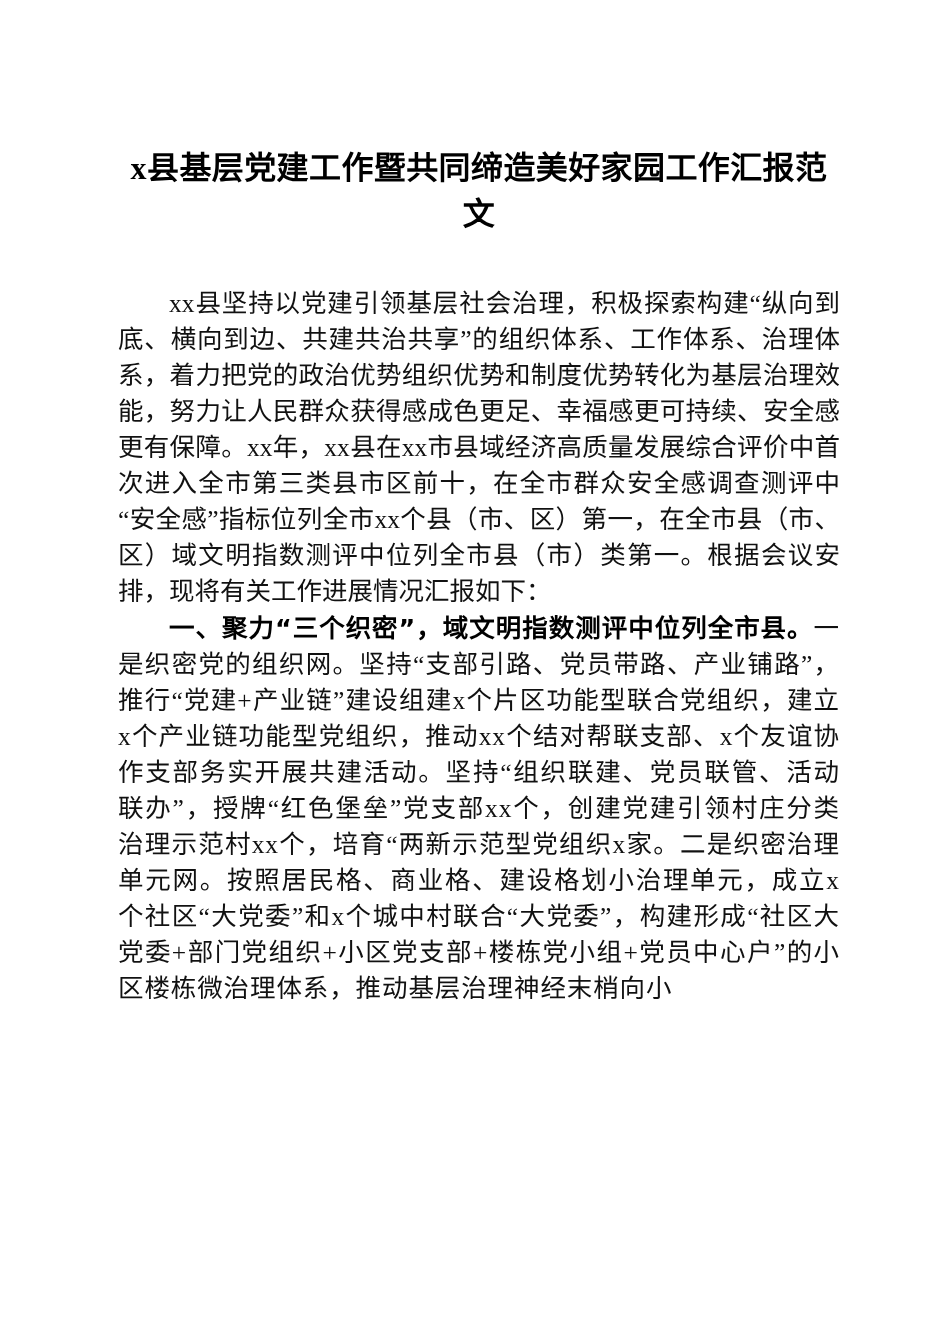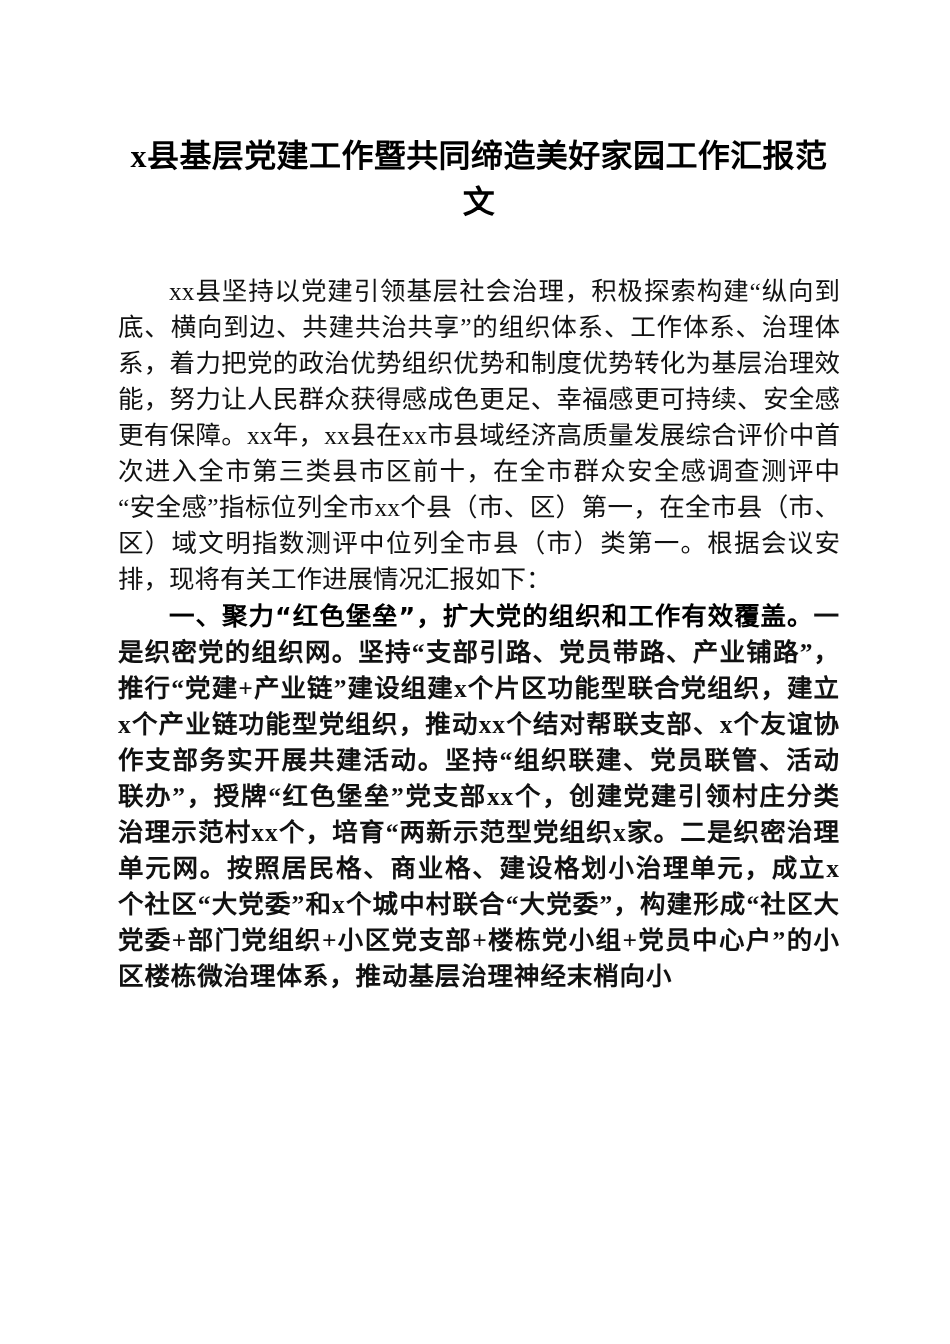--- a/index.html
+++ b/index.html
@@ -21,21 +21,21 @@
     height: 1344px;
     margin: 0 auto;
     background: #ffffff;
     overflow: hidden;
     box-sizing: border-box;
   }
 
   .page-body {
     position: absolute;
     left: 118px;
-    top: 0;
+    top: 12px;
     width: 722px;
   }
 
   
   .doc-title {
     margin: 0;
     padding: 0;
     font-family: "Liberation Serif", "DejaVu Serif", serif;
     font-weight: bold;
     font-size: 32px;
@@ -74,21 +74,21 @@
   .section-run {
     font-family: "DejaVu Sans", "Liberation Sans", sans-serif;
     font-weight: bold;
     font-size: 25.5px;
     letter-spacing: 0.6px;
     color: #000000;
   }
 
   .tail-run {
     font-family: "Liberation Serif", "DejaVu Serif", serif;
-    font-weight: bold;
+    font-weight: normal;
   }
 
   
   .tok {
     font-family: "Liberation Serif", "DejaVu Serif", serif;
     letter-spacing: 0;
   }
 </style>
 </head>
 <body>
@@ -96,17 +96,17 @@
 <div class="page">
   <div class="page-body">
 
     <h1 class="doc-title">x县基层党建工作暨共同缔造美好家园工作汇报范文</h1>
 
     <p class="doc-para para-lead">
       <span class="tok">xx县坚持以党建引领基层社会治理，积极探索构建“纵向到底、横向到边、共建共治共享”的组织体系、工作体系、治理体系，着力把党的政治优势组织优势和制度优势转化为基层治理效能，努力让人民群众获得感成色更足、幸福感更可持续、安全感更有保障。xx年，xx县在xx市县域经济高质量发展综合评价中首次进入全市第三类县市区前十，在全市群众安全感调查测评中“安全感”指标位列全市xx个县（市、区）第一，在全市县（市、区）域文明指数测评中位列全市县（市）类第一。根据会议安排，现将有关工作进展情况汇报如下：</span>
     </p>
 
     <p class="doc-para para-section">
-      <span class="section-run">一、聚力“红色堡垒”，扩大党的组织和工作有效覆盖。</span><span class="tail-run">一是织密党的组织网。坚持“支部引路、党员带路、产业铺路”，推行“党建+产业链”建设组建x个片区功能型联合党组织，建立x个产业链功能型党组织，推动xx个结对帮联支部、x个友谊协作支部务实开展共建活动。坚持“组织联建、党员联管、活动联办”，授牌“红色堡垒”党支部xx个，创建党建引领村庄分类治理示范村xx个，培育“两新示范型党组织x家。二是织密治理单元网。按照居民格、商业格、建设格划小治理单元，成立x个社区“大党委”和x个城中村联合“大党委”，构建形成“社区大党委+部门党组织+小区党支部+楼栋党小组+党员中心户”的小区楼栋微治理体系，推动基层治理神经末梢向小</span>
+      <span class="section-run">一、聚力“三个织密”，域文明指数测评中位列全市县。</span><span class="tail-run">一是织密党的组织网。坚持“支部引路、党员带路、产业铺路”，推行“党建+产业链”建设组建x个片区功能型联合党组织，建立x个产业链功能型党组织，推动xx个结对帮联支部、x个友谊协作支部务实开展共建活动。坚持“组织联建、党员联管、活动联办”，授牌“红色堡垒”党支部xx个，创建党建引领村庄分类治理示范村xx个，培育“两新示范型党组织x家。二是织密治理单元网。按照居民格、商业格、建设格划小治理单元，成立x个社区“大党委”和x个城中村联合“大党委”，构建形成“社区大党委+部门党组织+小区党支部+楼栋党小组+党员中心户”的小区楼栋微治理体系，推动基层治理神经末梢向小</span>
     </p>
 
   </div>
 </div>
 
 </body></html>

